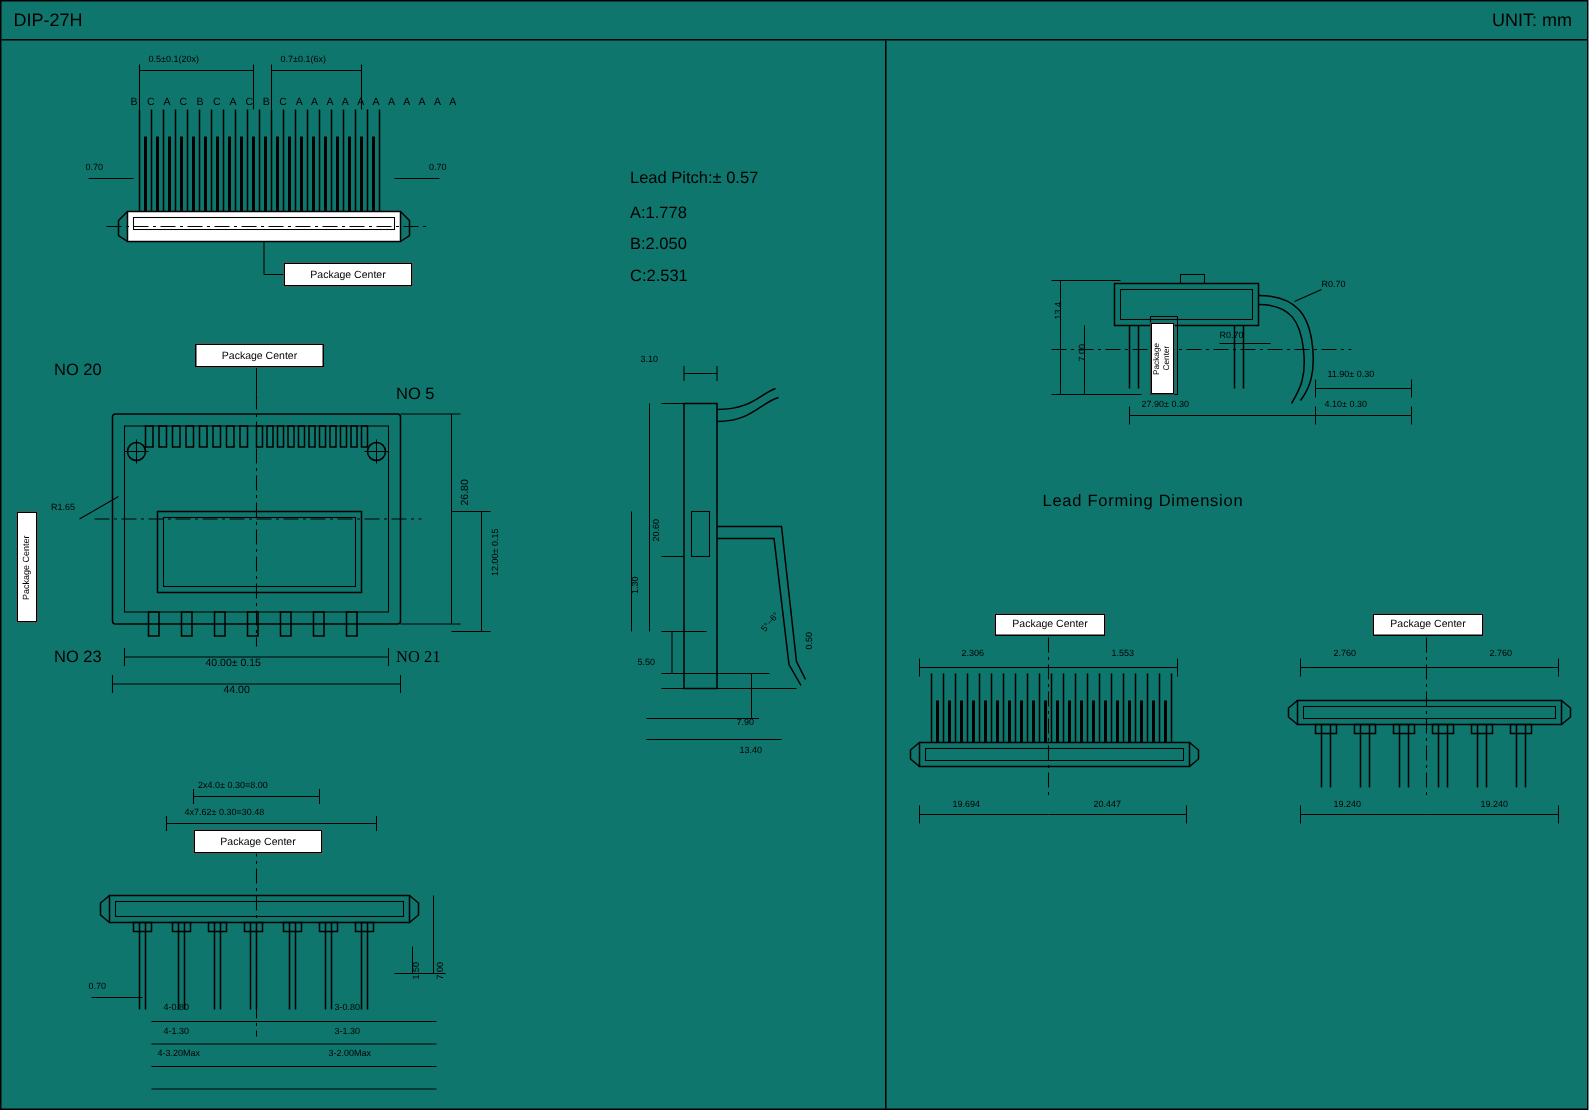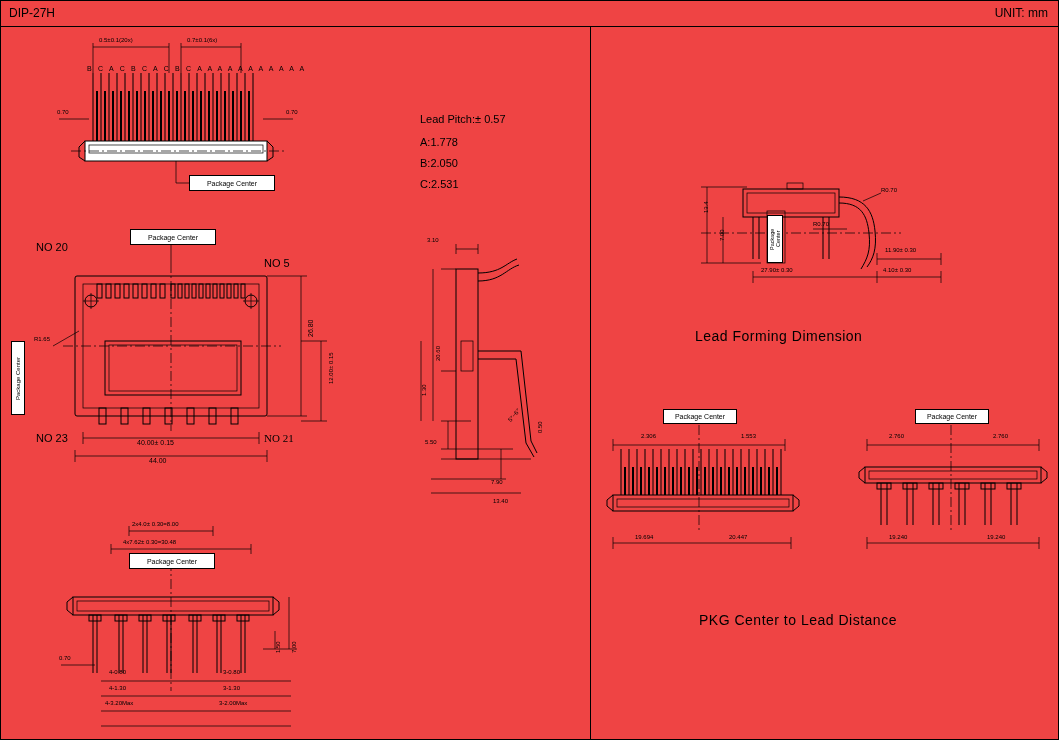--- a/index.html
+++ b/index.html
@@ -1,33 +1,33 @@
 <!DOCTYPE html>
 <html><head>
 <meta charset="utf-8">
 <style>
   html,body{margin:0;padding:0;background:#ffffff;}
   body{font-family:"Liberation Sans", sans-serif;}
   #sheet{
-    position:relative;width:1059px;height:740px;background:#ef4444;
+    position:relative;width:1059px;height:740px;background:#0f766e;
     border:1px solid #000;box-sizing:border-box;overflow:hidden;
   }
   .hdr{
     position:absolute;left:0;top:0;width:100%;height:26px;
     border-bottom:1px solid #000;box-sizing:border-box;
   }
   .hdr .t{position:absolute;top:5px;font-size:12px;color:#000;}
   .hdr .l{left:8px;}
   .hdr .r{right:10px;}
   .vdiv{position:absolute;left:589px;top:26px;width:1px;height:713px;background:#000;}
   .lbl{position:absolute;font-size:9px;color:#000;white-space:nowrap;}
   .lbl.sm{font-size:7px;}
   .lbl.xs{font-size:6px;}
   .lbl.md{font-size:11px;}
-  .lbl.big{font-size:14px;letter-spacing:.5px;}
+  .lbl.big{font-size:11px;letter-spacing:.5px;}
   .box{position:absolute;border:1px solid #000;box-sizing:border-box;background:#fff;
        font-size:7px;display:flex;align-items:center;justify-content:center;color:#000;white-space:nowrap;}
   .vtext{writing-mode:vertical-rl;transform:rotate(180deg);}
   svg{position:absolute;left:0;top:0;overflow:visible;}
   .ln{stroke:#000;fill:none;}
   .w1{stroke-width:1;}
   .w05{stroke-width:.7;}
   .nofill{fill:none;}
   .hatch{fill:#ffffff;}
 </style>
@@ -472,15 +472,14 @@
     <line class="ln w05" x1="866" y1="536" x2="866" y2="548"></line>
     <line class="ln w05" x1="1038" y1="536" x2="1038" y2="548"></line>
   </svg>
 
   <div class="box" style="left:914px;top:408px;width:74px;height:15px;">Package Center</div>
   <div class="lbl xs" style="left:888px;top:432px;">2.760</div>
   <div class="lbl xs" style="left:992px;top:432px;">2.760</div>
   <div class="lbl xs" style="left:888px;top:533px;">19.240</div>
   <div class="lbl xs" style="left:986px;top:533px;">19.240</div>
 
-  <div class="lbl big" style="left:698px;top:611px;">PKG Center to Lead Distance</div>
 
 </div>
 
 </body></html>

